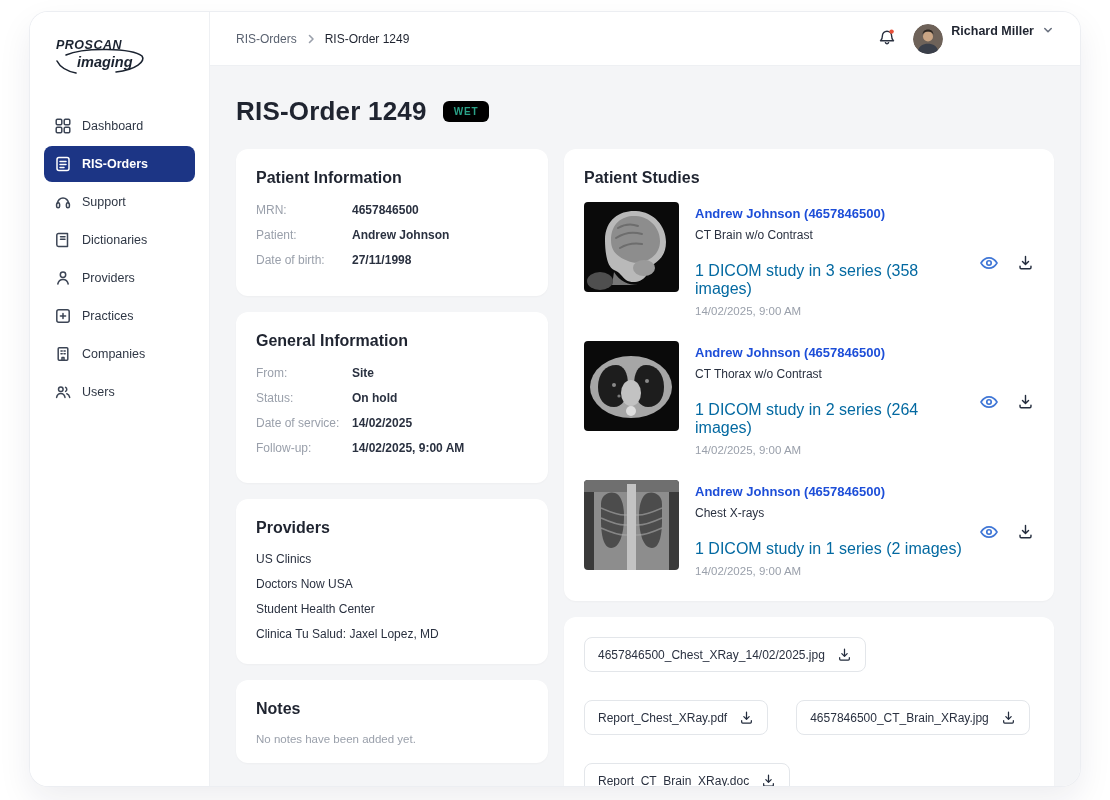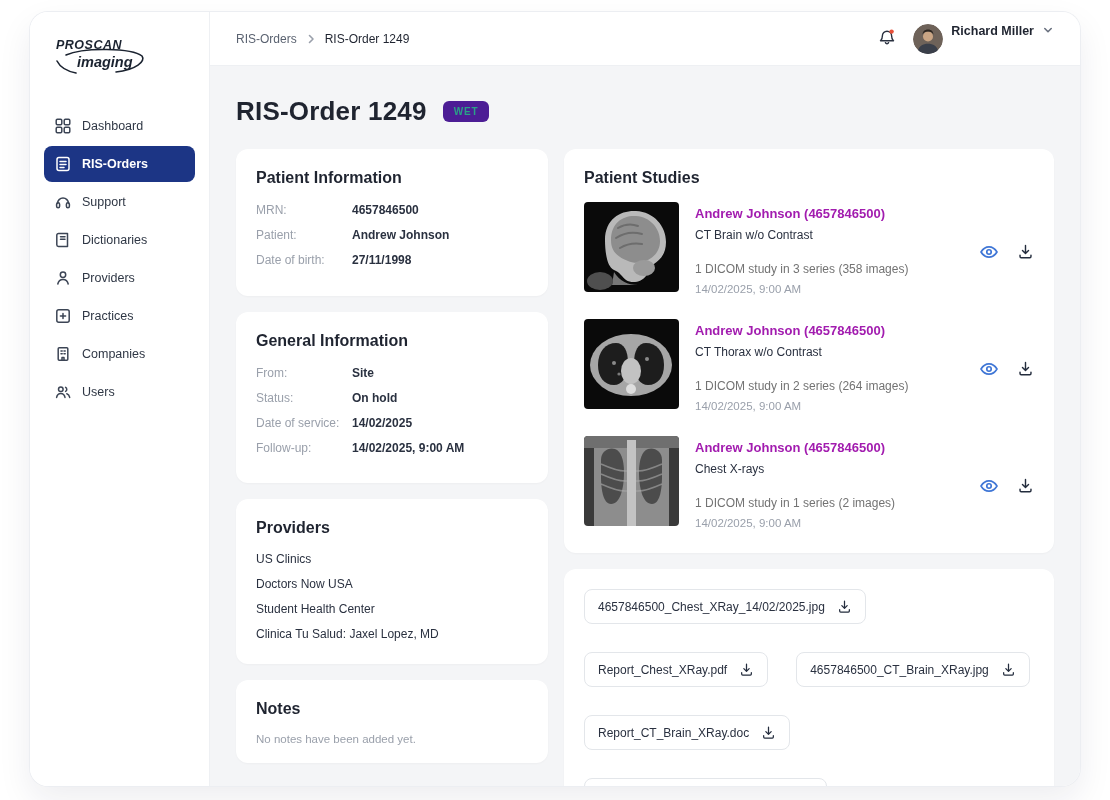--- a/index.html
+++ b/index.html
@@ -31,21 +31,21 @@
   .bell { position:relative; width:22px; height:22px; cursor:pointer; }
   .bell svg { width:20px; height:20px; stroke:#2a3140; stroke-width:1.4; fill:none; stroke-linecap:round; stroke-linejoin:round; }
   .user-chip { display:flex; align-items:flex-start; gap:8px; cursor:pointer; }
   .avatar { width:30px; height:30px; border-radius:50%; overflow:hidden; flex:none; }
   .user-name { font-size:12.5px; font-weight:bold; color:#1f2430; }
   .chev-down svg { width:12px; height:12px; stroke:#6b7280; stroke-width:1.6; fill:none; stroke-linecap:round; stroke-linejoin:round; display:block; }
 
   .content { padding:24px 26px; overflow:hidden; }
   .title-row { display:flex; align-items:center; gap:16px; margin:6px 0 22px; }
   .page-title { font-size:26px; font-weight:bold; color:#1f2430; letter-spacing:.2px; }
-  .badge { background:#4c1d95; color:#2aa187; font-size:10px; font-weight:bold; letter-spacing:.8px;
+  .badge { background:#000000; color:#2aa187; font-size:10px; font-weight:bold; letter-spacing:.8px;
            padding:5px 11px; border-radius:6px; }
 
   .columns { display:flex; gap:16px; align-items:flex-start; }
   .col-left { width:312px; flex:none; }
   .col-right { flex:1; min-width:0; }
   .card { background:#fff; border-radius:12px; padding:20px 20px 18px; margin-bottom:16px;
           box-shadow:0 1px 2px rgba(16,24,40,.03); }
   .card-title { font-size:16px; font-weight:bold; color:#1f2430; margin-bottom:15px; }
 
   .info-row { display:flex; margin-bottom:9px; font-size:12px; line-height:1.35; }
@@ -53,23 +53,23 @@
   .info-value { color:#2a3140; font-weight:bold; }
 
   .provider-item { font-size:12px; color:#2a3140; margin-bottom:11px; }
   .provider-item:last-child { margin-bottom:5px; }
   .notes-empty { font-size:11.5px; color:#9aa0ab; }
 
   .study-row { display:flex; gap:16px; margin-bottom:24px; }
   .study-row:last-child { margin-bottom:6px; }
   .thumb { width:95px; height:90px; border-radius:4px; flex:none; display:block; }
   .study-info { padding-top:4px; min-width:0; }
-  .study-patient { font-size:13px; font-weight:bold; color:#a21caf; margin-bottom:7px; }
+  .study-patient { font-size:13px; font-weight:bold; color:#1d4ed8; margin-bottom:7px; }
   .study-desc { font-size:12px; color:#2a3140; margin-bottom:7px; }
-  .study-details { font-size:12px; color:#737373; margin-bottom:7px;margin-top:20px; }
+  .study-details { font-size:16px; color:#0369a1; margin-bottom:7px;margin-top:20px; }
   .study-date { font-size:11.5px; color:#9aa0ab; }
   .study-actions { margin-left:auto; display:flex; gap:18px; padding-top:6px; flex:none; }
   .icon-btn { background:none; border:none; cursor:pointer; padding:0; line-height:0; }
   .icon-btn.eye svg { width:20px; height:20px; stroke:#3f76d6; stroke-width:1.5; fill:none; stroke-linecap:round; stroke-linejoin:round; }
   .icon-btn.dl svg { width:17px; height:17px; stroke:#232c3d; stroke-width:1.5; fill:none; stroke-linecap:round; stroke-linejoin:round; }
 
   .chips { display:flex; flex-wrap:wrap; gap:28px; }
   .file-chip { display:flex; align-items:center; gap:12px; border:1px solid #e3e6ea; border-radius:8px;
                padding:9px 13px; font-size:12px; color:#2a3140; background:#fff; cursor:pointer; }
   .file-chip svg { width:15px; height:15px; stroke:#232c3d; stroke-width:1.5; fill:none; stroke-linecap:round; stroke-linejoin:round; flex:none; }

